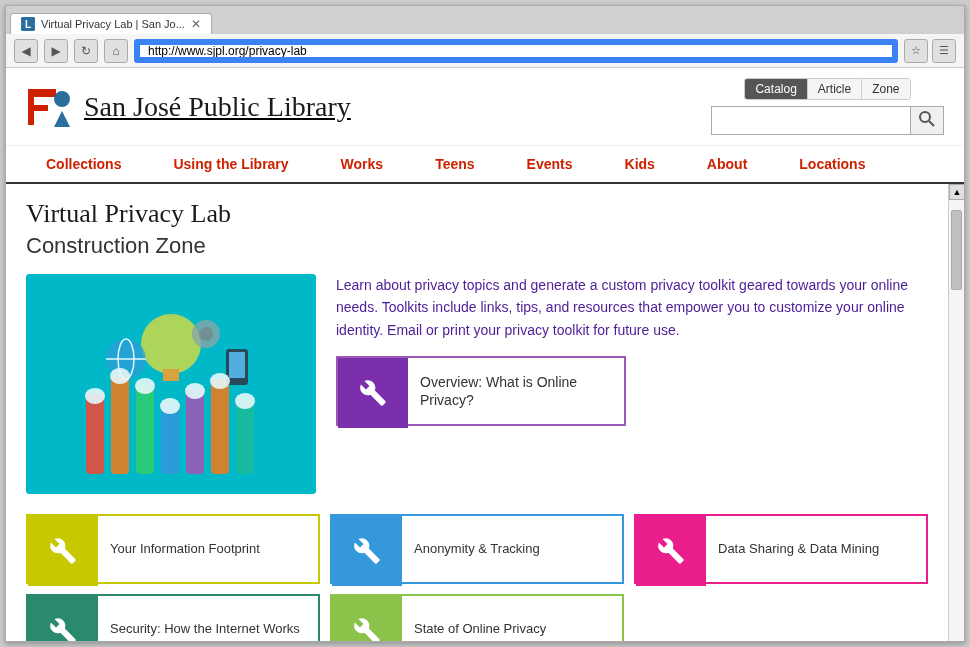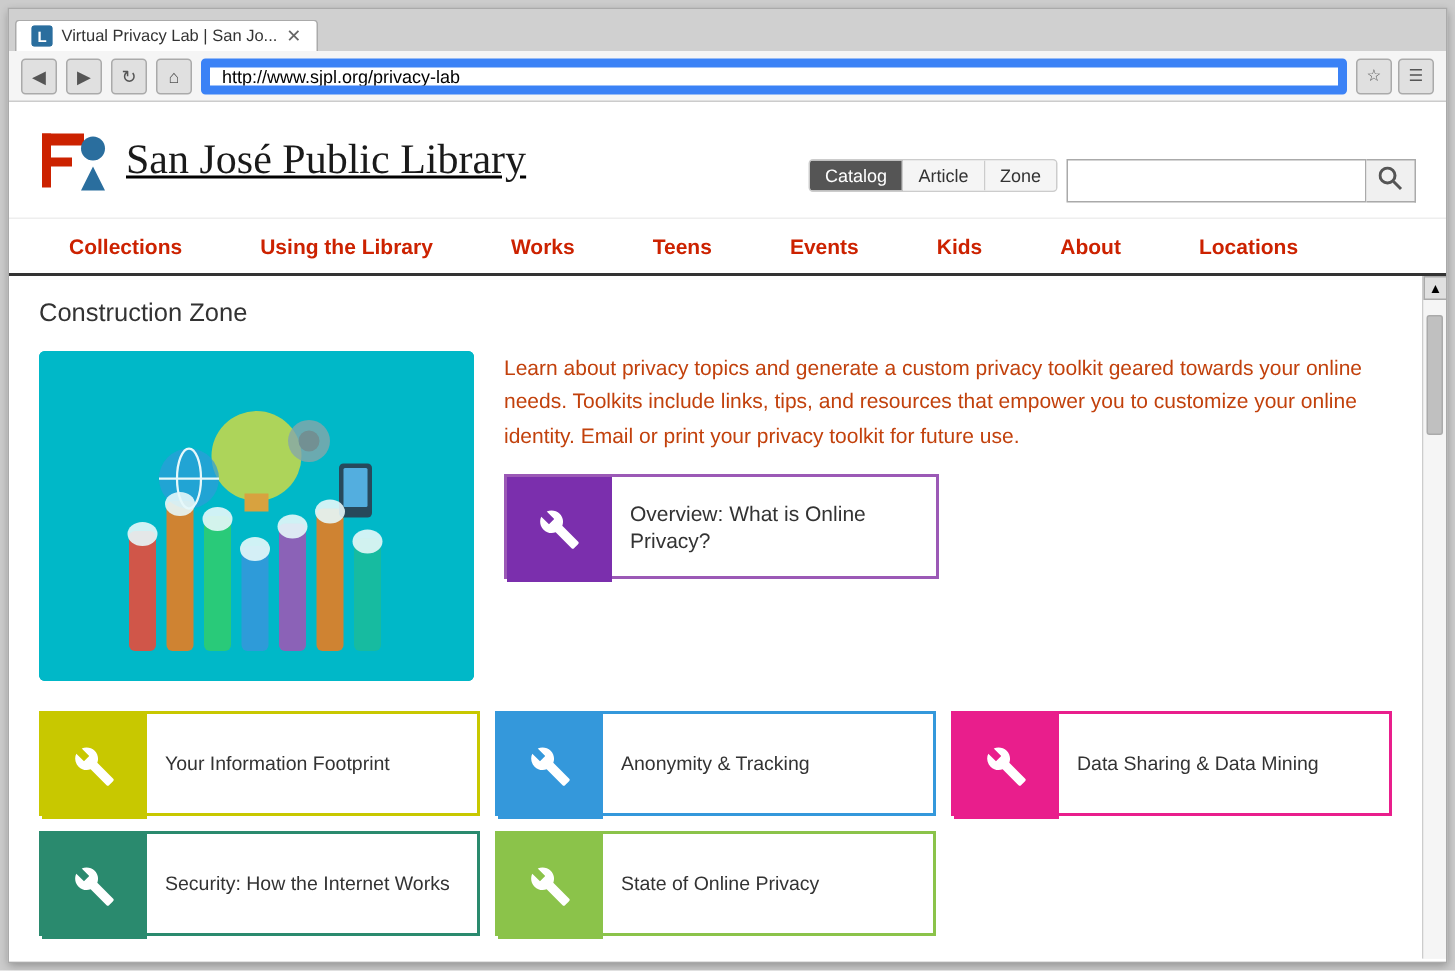--- a/index.html
+++ b/index.html
@@ -18,41 +18,41 @@
     .address-bar { flex: 1; border: 6px solid #3b82f6; border-radius: 3px; padding: 2px 8px; font-size: 12px; height: 24px; background: white; }
     .toolbar-actions { display: flex; gap: 4px; }
     .toolbar-icon { width: 24px; height: 24px; background: #e0e0e0; border: 1px solid #aaa; border-radius: 3px; display: flex; align-items: center; justify-content: center; cursor: pointer; font-size: 11px; color: #555; }
     
     .page-content { background: white; flex: 1; overflow-y: auto; overflow-x: hidden; }
     
     .site-header { padding: 10px 20px; display: flex; align-items: center; justify-content: space-between; border-bottom: 1px solid #eee; }
     .logo-area { display: flex; align-items: center; gap: 10px; text-decoration: underline; }
     .logo-text { font-size: 28px; font-family: Georgia, serif; color: #1a1a1a; }
     
-    .search-area { display: flex; flex-direction: row; align-items: flex-start; gap: 6px; margin-top: 28px; }
+    .search-area { display: flex; flex-direction: column; align-items: center; gap: 6px; }
     .search-tabs { display: flex; border: 1px solid #ccc; border-radius: 3px; overflow: hidden; }
     .search-tab { padding: 3px 10px; font-size: 12px; border: none; background: #f5f5f5; cursor: pointer; color: #333; }
     .search-tab.active { background: #555; color: white; }
     .search-tab:not(:last-child) { border-right: 1px solid #ccc; }
     .search-input-row { display: flex; gap: 0; }
     .search-input { border: 1px solid #aaa; padding: 4px 8px; font-size: 13px; width: 200px; outline: none; }
     .search-btn { background: #f0f0f0; border: 1px solid #aaa; border-left: none; padding: 4px 8px; cursor: pointer; }
     
     .main-nav { background: white; padding: 0 20px; border-bottom: 2px solid #333; }
     .nav-list { list-style: none; display: flex; gap: 12px; }
     .nav-item { padding: 10px 20px; font-size: 14px; font-weight: bold; color: #cc2200; cursor: pointer; text-decoration: none; }
     
     .page-body { padding: 15px 20px; }
     .page-title { font-size: 26px; font-weight: normal; font-family: Georgia, serif; color: #1a1a1a; margin-bottom: 4px; }
-    .page-subtitle { font-size: 17px; color: #333; margin-bottom: 15px; }
+    .page-subtitle { font-size: 22px; color: #333; margin-bottom: 15px; }
     
     .content-area { display: flex; gap: 20px; margin-bottom: 20px; }
     .hero-image { width: 290px; flex-shrink: 0; height: 220px; background: linear-gradient(135deg, #00b8c8 0%, #009aaa 100%); border-radius: 4px; overflow: hidden; display: flex; align-items: flex-end; justify-content: center; position: relative; }
     
-    .description-text { flex: 1; font-size: 14px; line-height: 1.6; color: #c2410c; }
+    .description-text { flex: 1; font-size: 14px; line-height: 1.6; color: #4c1d95; }
     
     .overview-card { margin-top: 15px; border: 2px solid #9b59b6; display: flex; width: 290px; height: 70px; cursor: pointer; }
     .card-icon { width: 70px; height: 70px; display: flex; align-items: center; justify-content: center; flex-shrink: 0; }
     .card-label { display: flex; align-items: center; padding: 0 12px; font-size: 14px; color: #333; line-height: 1.3; }
     
     .topics-grid { display: grid; grid-template-columns: repeat(3, 1fr); gap: 10px; margin-top: 10px; }
     .topic-card { border: 2px solid #ddd; display: flex; height: 70px; cursor: pointer; }
     .topic-icon { width: 70px; height: 70px; display: flex; align-items: center; justify-content: center; flex-shrink: 0; }
     .topic-label { display: flex; align-items: center; padding: 0 12px; font-size: 13px; color: #333; line-height: 1.3; }
     .scrollbar { width: 16px; background: #f0f0f0; border-left: 1px solid #ccc; display: flex; flex-direction: column; }
@@ -133,20 +133,21 @@
         <li class="nav-item">Teens</li>
         <li class="nav-item">Events</li>
         <li class="nav-item">Kids</li>
         <li class="nav-item">About</li>
         <li class="nav-item">Locations</li>
       </ul>
     </div>
 
     <div style="display:flex;">
       <div class="page-body" style="flex:1;">
+        <h1 class="page-title">Virtual Privacy Lab</h1>
         <p class="page-subtitle">Construction Zone</p>
 
         <div class="content-area">
 
           <div class="hero-image">
             <svg width="290" height="220" viewBox="0 0 290 220">
               <rect width="290" height="220" fill="#00b8c8"></rect>
 
               <g opacity="0.9">
 

